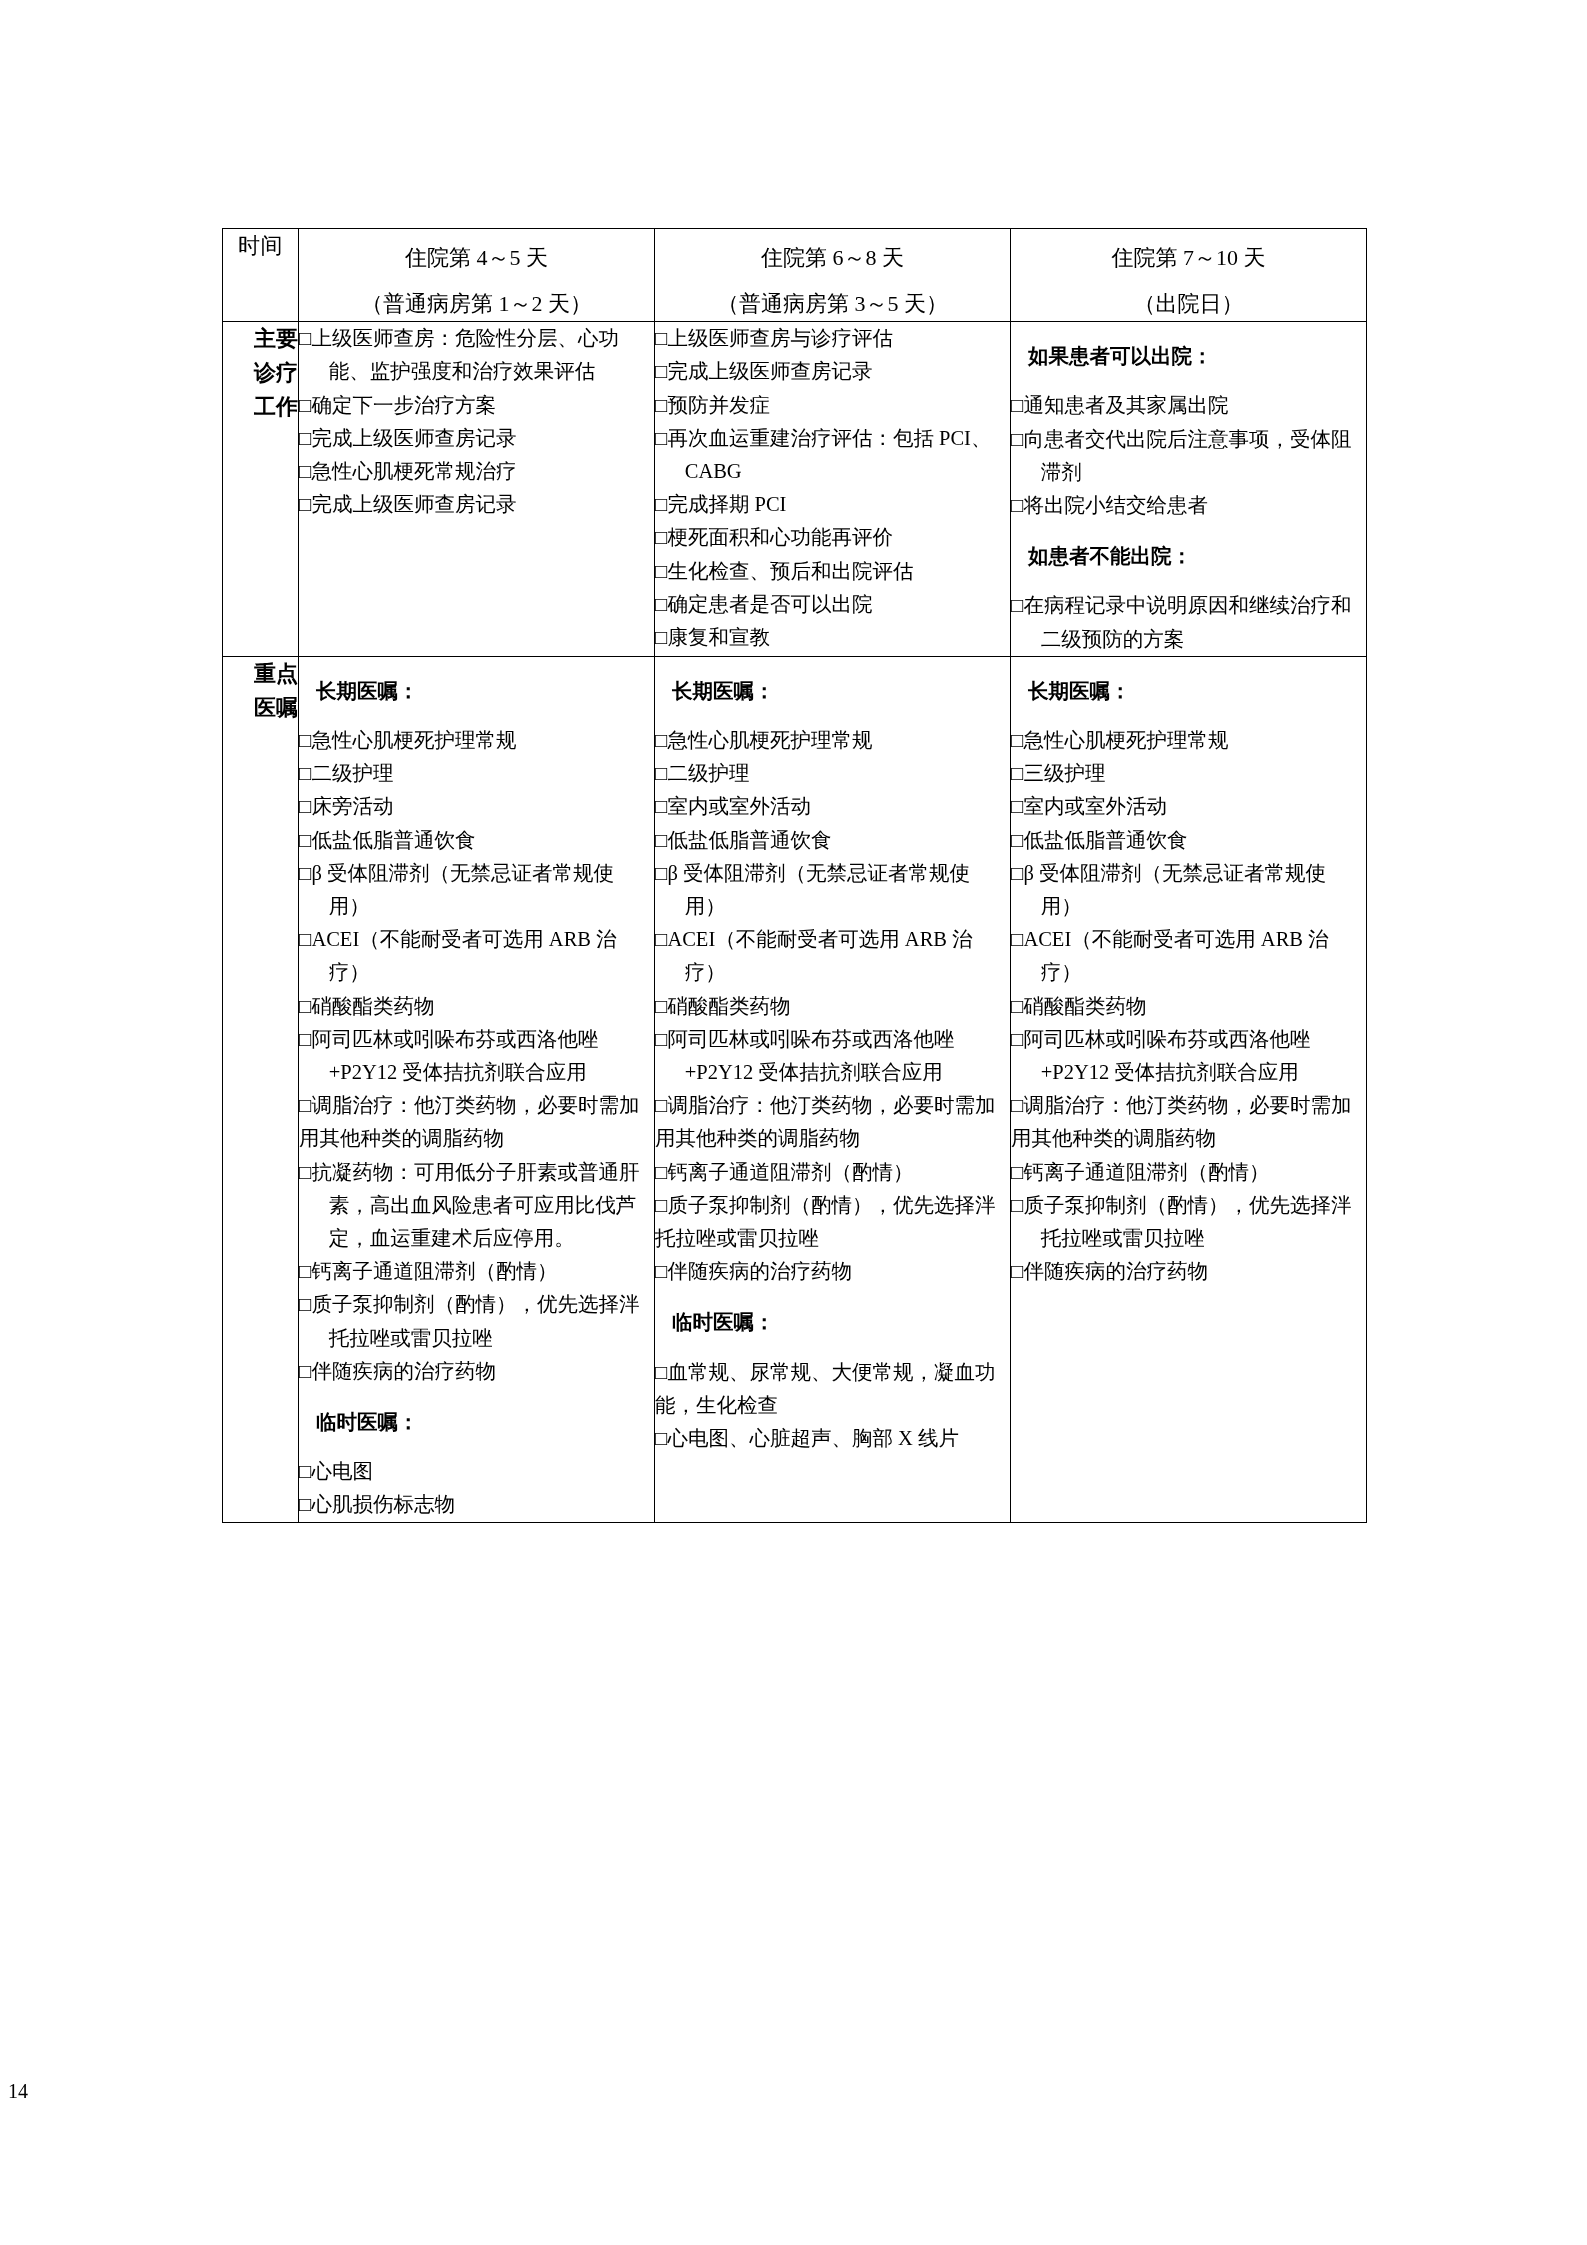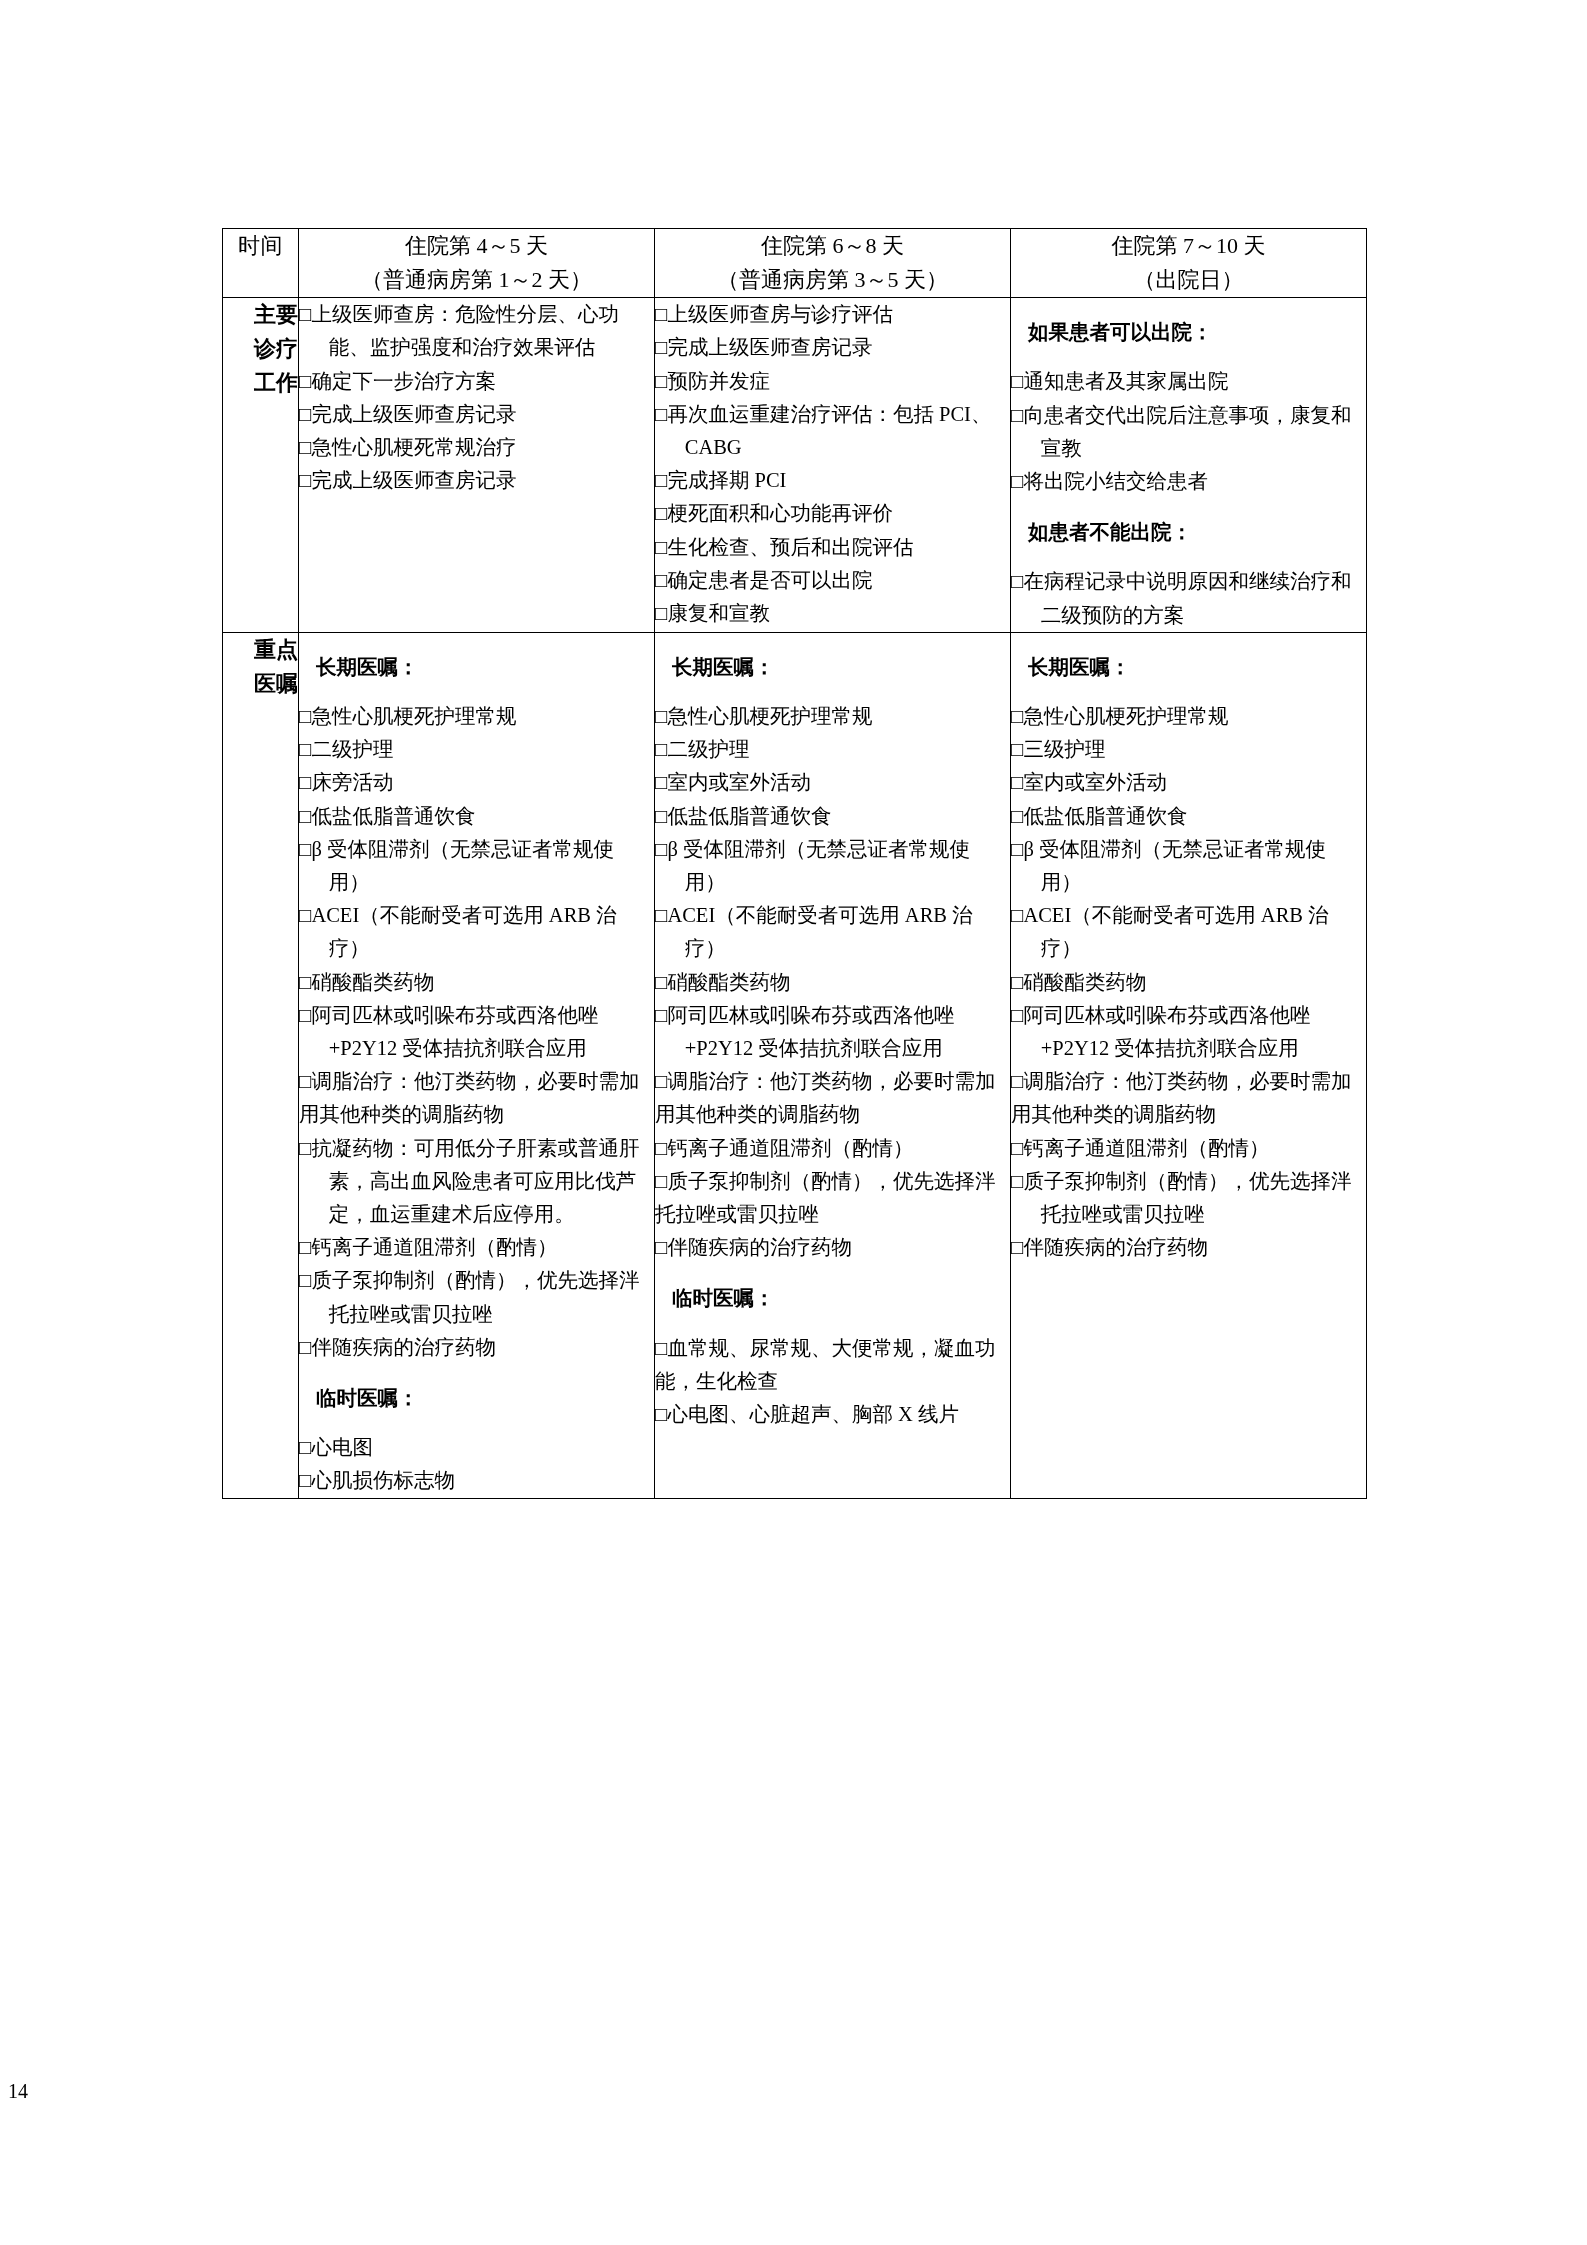--- a/index.html
+++ b/index.html
@@ -45,20 +45,21 @@
   }
   .hdr-label {
     font-size: 22px;
     line-height: 1.5;
     letter-spacing: 0.5px;
   }
   .hdr-line {
     font-size: 22px;
     line-height: 1.55;
     white-space: nowrap;
+    margin-top: 12px;
   }
 
   
   .rowlabel {
     text-align: right;
     vertical-align: middle;
     font-weight: bold;
     font-size: 22px;
     line-height: 1.55;
     font-family: "Liberation Sans", "DejaVu Sans", sans-serif;
@@ -148,21 +149,21 @@
             <div class="item">□再次血运重建治疗评估：包括 PCI、CABG</div>
             <div class="item">□完成择期 PCI</div>
             <div class="item">□梗死面积和心功能再评价</div>
             <div class="item">□生化检查、预后和出院评估</div>
             <div class="item">□确定患者是否可以出院</div>
             <div class="item">□康复和宣教</div>
           </td>
           <td class="content">
             <div class="group-head">如果患者可以出院：</div>
             <div class="item">□通知患者及其家属出院</div>
-            <div class="item">□向患者交代出院后注意事项，康复和宣教</div>
+            <div class="item">□向患者交代出院后注意事项，受体阻滞剂</div>
             <div class="item">□将出院小结交给患者</div>
             <div class="group-head">如患者不能出院：</div>
             <div class="item">□在病程记录中说明原因和继续治疗和二级预防的方案</div>
           </td>
         </tr>
         <tr>
           <td class="rowlabel">
             <div>重点</div>
             <div>医嘱</div>
           </td>

